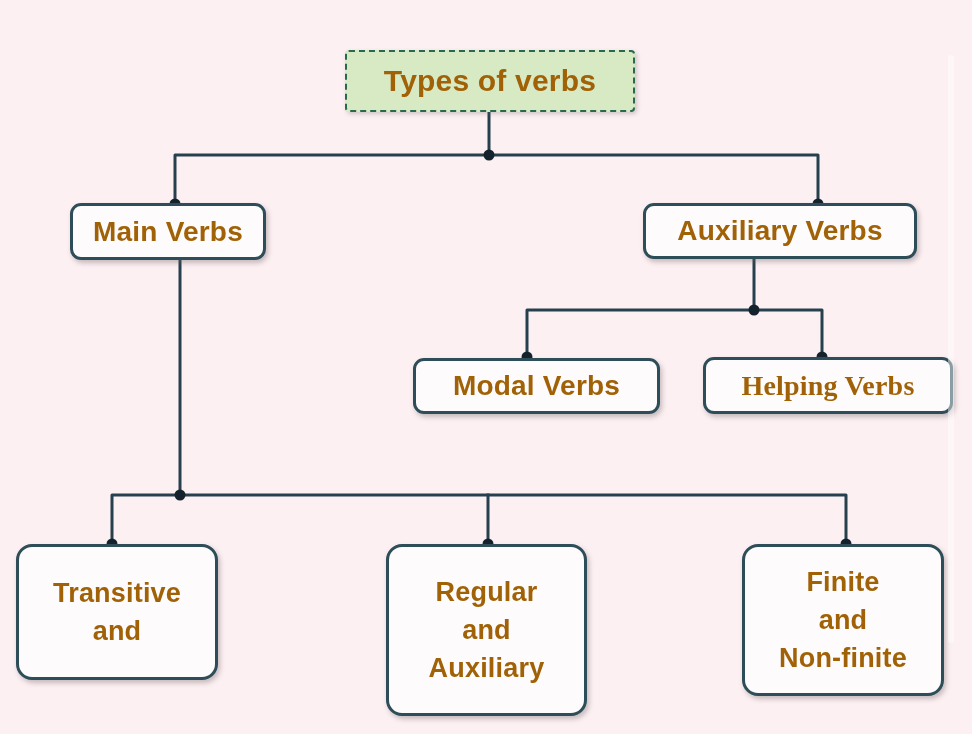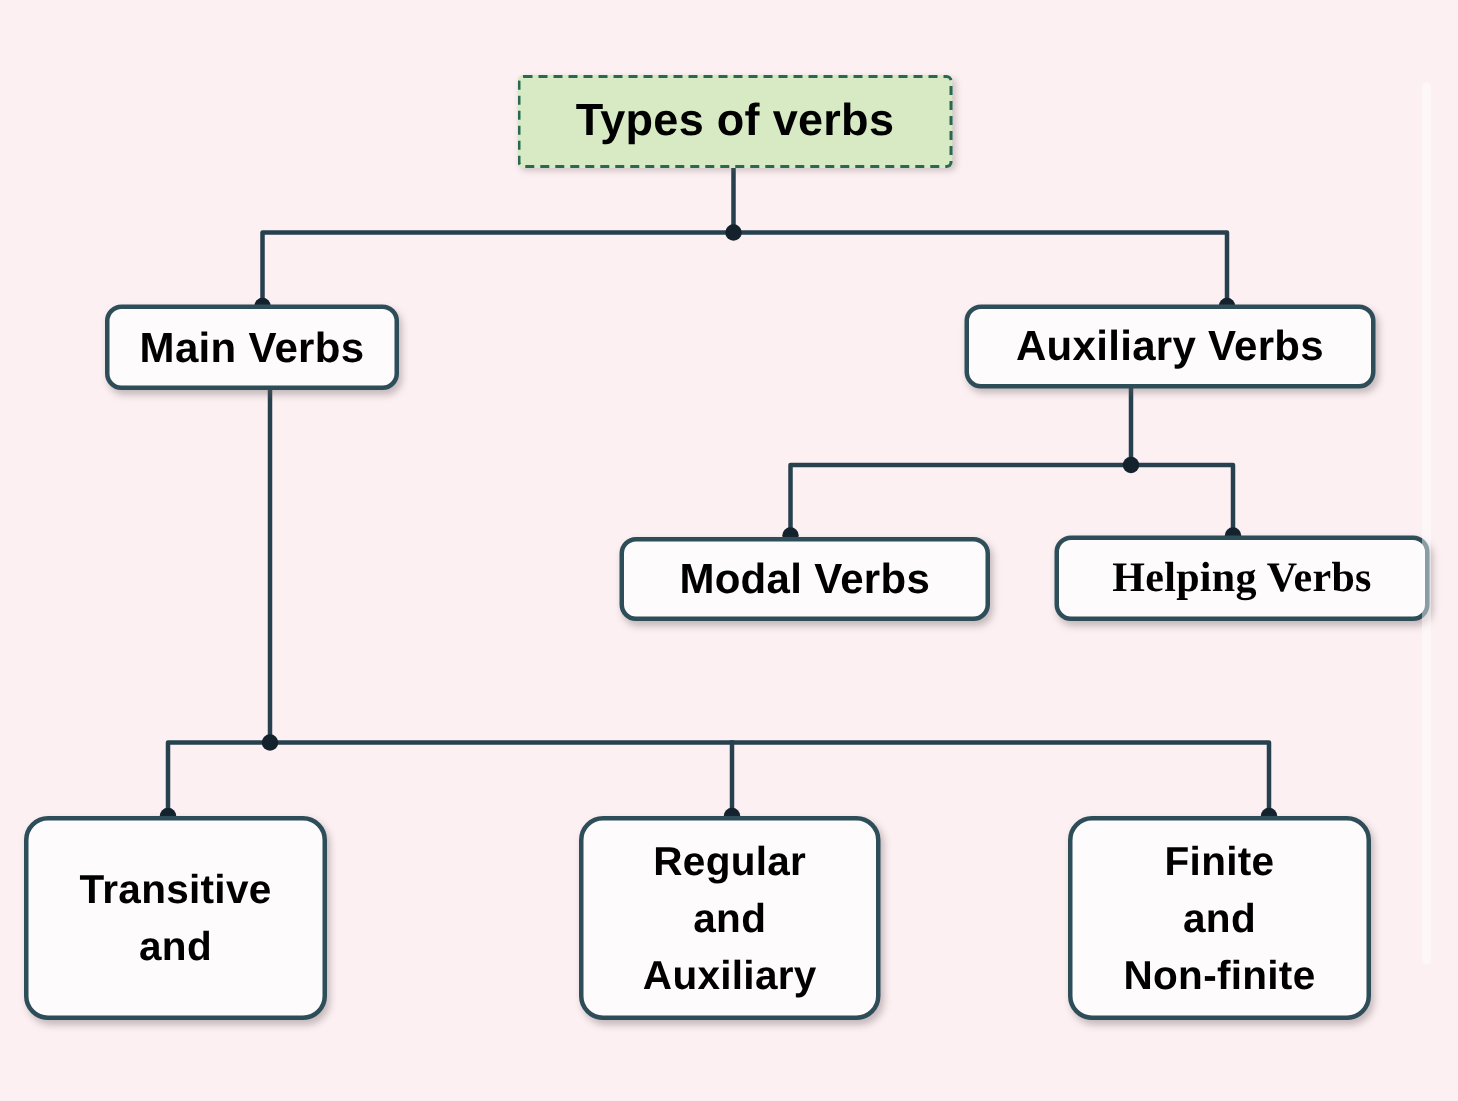--- a/index.html
+++ b/index.html
@@ -12,21 +12,21 @@
   }
   svg.connectors{position:absolute;left:0;top:0;width:972px;height:734px;}
   .node{
     position:absolute;
     display:flex;align-items:center;justify-content:center;
     box-sizing:border-box;
     background:#fdfbfb;
     border:3px solid #2d4d59;
     border-radius:11px;
     box-shadow:2px 3px 5px rgba(110,95,100,0.38);
-    color:#000000;
+    color:#a16207;
     font-weight:bold;
     text-align:center;
     letter-spacing:0.2px;
   }
   .node.title{
     background:#d7eac3;
     border:2px dashed #276a4f;
     border-radius:4px;
     font-size:30px;
     box-shadow:2px 2px 4px rgba(110,95,100,0.3);
@@ -98,27 +98,27 @@
 
   <div class="node branch" style="left:703px;top:357px;width:250px;height:57px;font-family:Liberation Serif, serif;">
     <span>Helping Verbs</span>
   </div>
 
   <div class="node leaf" style="left:16px;top:544px;width:202px;height:136px;">
     <span>Transitive</span>
     <span>and</span>
   </div>
 
-  <div class="node leaf" style="left:386px;top:544px;width:201px;height:136px;">
+  <div class="node leaf" style="left:386px;top:544px;width:201px;height:172px;">
     <span>Regular</span>
     <span>and</span>
     <span>Auxiliary</span>
   </div>
 
-  <div class="node leaf" style="left:712px;top:544px;width:202px;height:136px;">
+  <div class="node leaf" style="left:742px;top:544px;width:202px;height:152px;">
     <span>Finite</span>
     <span>and</span>
     <span>Non-finite</span>
   </div>
 
   <div class="edge-glow"></div>
 
 </div>
 
 </body></html>

